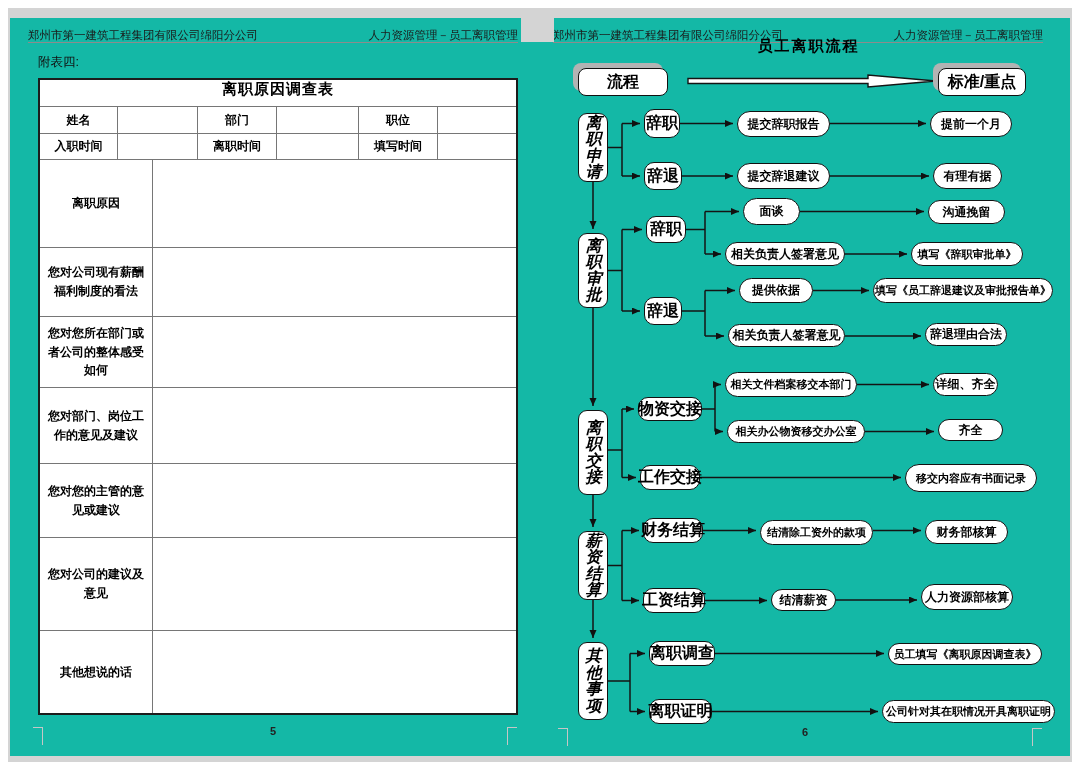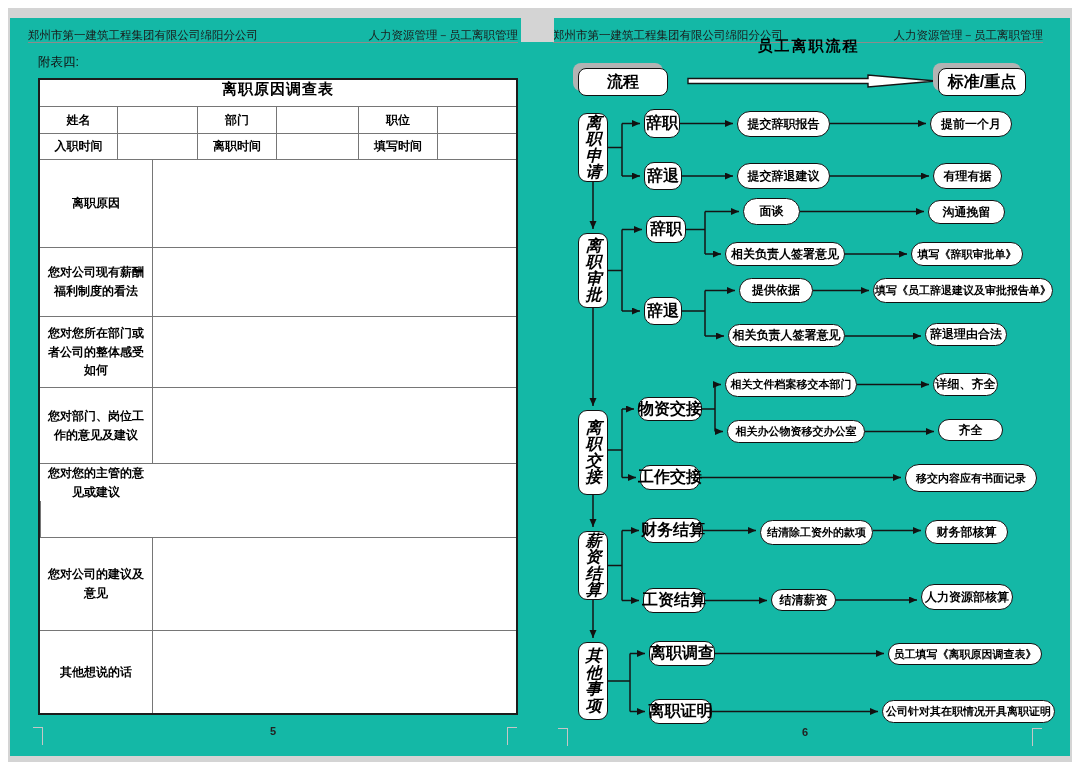--- a/index.html
+++ b/index.html
@@ -94,21 +94,21 @@
         <div class="tcell" style="flex:1;"></div>
       </div>
       <div class="trow" style="height:71px;">
         <div class="tcell nb lab" style="width:112px;">您对您所在部门或者公司的整体感受如何</div>
         <div class="tcell" style="flex:1;"></div>
       </div>
       <div class="trow" style="height:76px;">
         <div class="tcell nb lab" style="width:112px;">您对部门、岗位工作的意见及建议</div>
         <div class="tcell" style="flex:1;"></div>
       </div>
-      <div class="trow" style="height:74px;flex-direction:column;">
+      <div class="trow" style="height:74px;">
         <div class="tcell nb lab" style="width:112px;">您对您的主管的意见或建议</div>
         <div class="tcell" style="flex:1;"></div>
       </div>
       <div class="trow" style="height:93px;">
         <div class="tcell nb lab" style="width:112px;">您对公司的建议及意见</div>
         <div class="tcell" style="flex:1;"></div>
       </div>
       <div class="trow" style="height:83px;">
         <div class="tcell nb lab" style="width:112px;">其他想说的话</div>
         <div class="tcell" style="flex:1;"></div>

